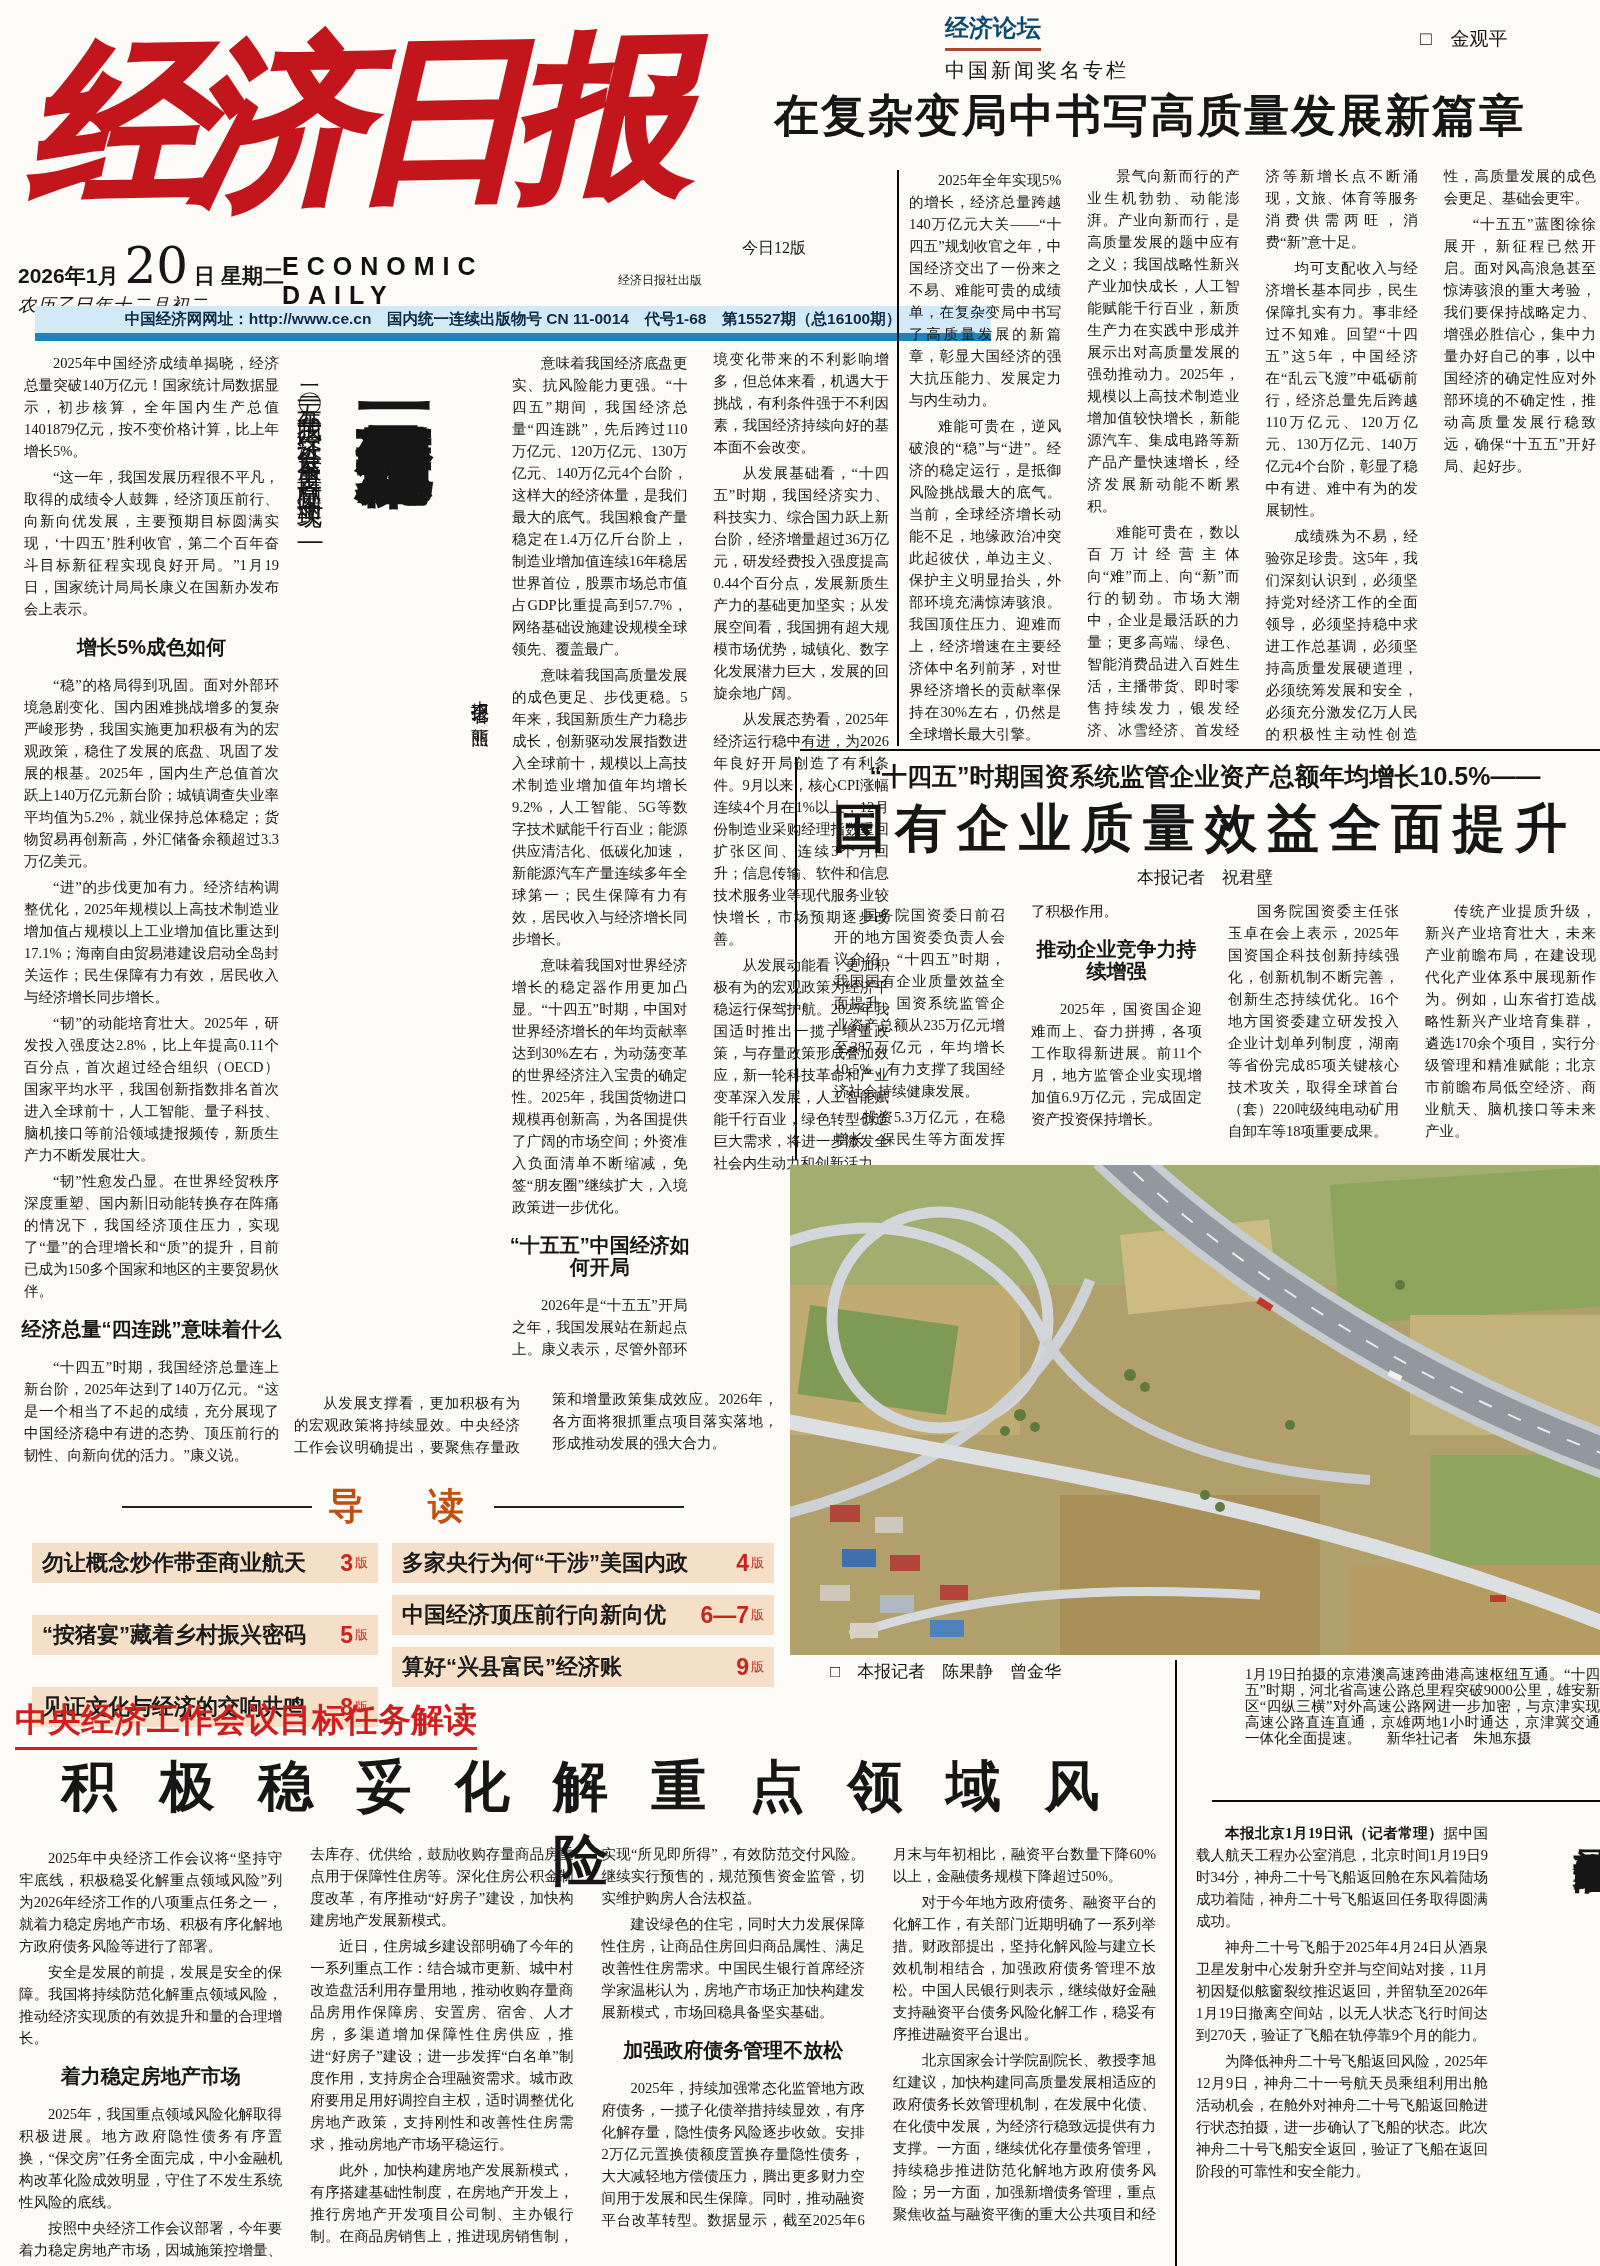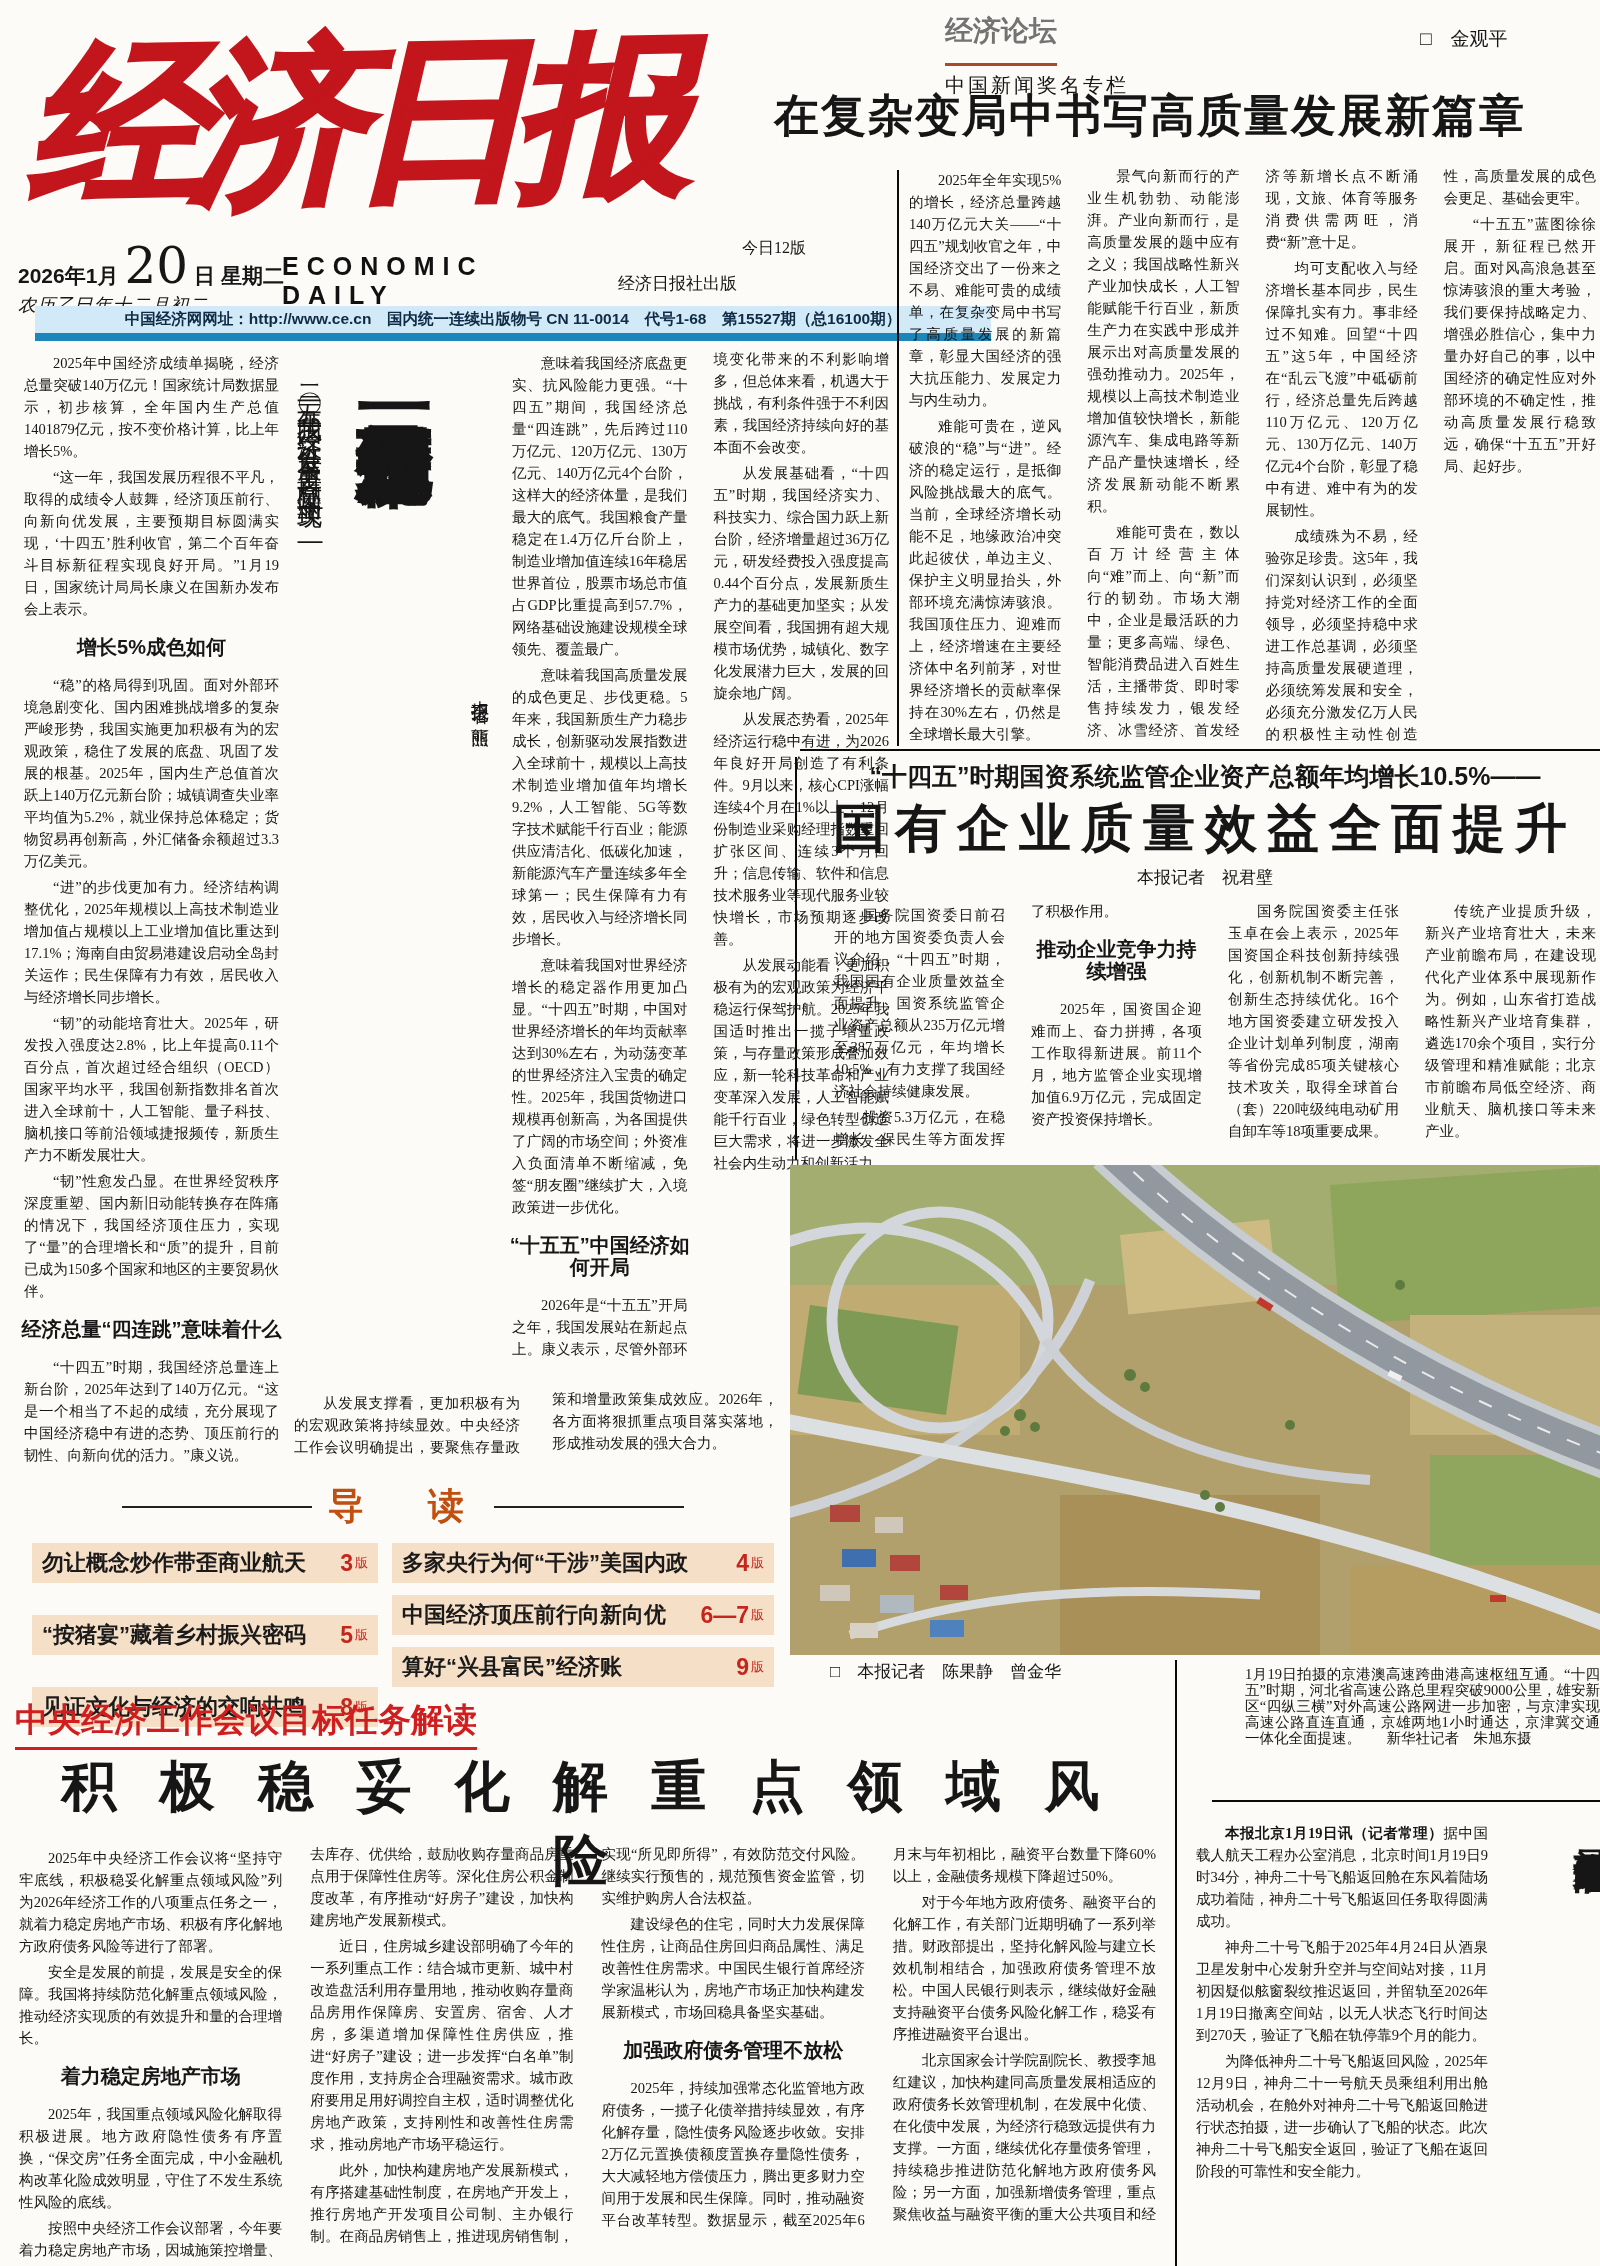--- a/index.html
+++ b/index.html
@@ -11,21 +11,21 @@
             font-weight:bold;font-style:italic;color:#c2151c;letter-spacing:-14px;
             -webkit-text-stroke:4px #c2151c;transform:rotate(-1deg);white-space:nowrap;}
   #dateblock{left:18px;top:244px;width:270px;}
   #dateline{display:flex;align-items:baseline;gap:6px;font-family:"Liberation Sans",sans-serif;}
   #dateline .sm{font-size:21px;font-weight:600;}
   #dateline .big{font-size:50px;font-weight:400;font-family:"DejaVu Serif",serif;line-height:44px;}
   #lunar{font-size:18px;font-style:italic;margin-top:3px;letter-spacing:1px;}
   #entitle{left:282px;top:252px;width:320px;font-family:"Liberation Sans",sans-serif;
            font-size:25px;letter-spacing:8px;font-weight:600;color:#111;}
   #today{left:742px;top:238px;font-size:16px;}
-  #publisher{left:618px;top:272px;font-size:17px;}
+  #publisher{left:618px;top:272px;font-size:12px;}
   #infobar{left:35px;top:306px;width:956px;height:27px;background:#d2eaf8;
            display:flex;align-items:center;justify-content:center;
            font-family:"Liberation Sans",sans-serif;font-size:15.5px;font-weight:700;color:#0e2b45;}
   #infobar:after{content:"";position:absolute;left:0;right:0;bottom:-8px;height:8px;background:#1c86bb;}
   
   .vrule{width:2px;background:#0a0a0a;}
   .hrule{height:2px;background:#0a0a0a;}
   #ruleA{left:897px;top:170px;height:576px;}
   #ruleB{left:800px;top:749px;width:800px;}
   #ruleC{left:795px;top:757px;height:403px;}
@@ -36,22 +36,22 @@
         font-size:14.5px;line-height:22px;}
   .c2{column-count:2;}
   .c4{column-count:4;}
   .para{margin:4px;text-indent:2em;}
   .sub-h{font-family:"Liberation Sans",sans-serif;font-weight:bold;font-size:20px;
          text-align:center;margin:16px 0;break-inside:avoid;text-indent:0;}
   .turn{display:block;text-align:right;font-style:italic;}
   .vert{writing-mode:vertical-rl;text-orientation:upright;}
   
   #forum-label-wrap{left:945px;top:12px;}
-  #forum-label{font-family:"Liberation Sans",sans-serif;font-size:28px;font-weight:bold;color:#737373;
-               display:inline-block;border-bottom:3px solid #aa4a2a;padding-bottom:13px;}
+  #forum-label{font-family:"Liberation Sans",sans-serif;font-size:24px;font-weight:bold;color:#0c4a6e;
+               display:inline-block;border-bottom:3px solid #aa4a2a;padding-bottom:4px;}
   #forum-sub{font-size:20px;letter-spacing:3px;margin-top:6px;}
   #forum-byline{left:1420px;top:26px;font-size:19px;}
   #forum-headline{left:700px;top:86px;width:900px;text-align:center;
         font-family:"Liberation Sans",sans-serif;font-size:45px;font-weight:900;letter-spacing:2px;}
   #forum-body{left:905px;top:165px;width:695px;height:580px;}
   
   #gdp-left{left:20px;top:348px;width:263px;height:1114px;}
   #gdp-kicker{left:294px;top:366px;height:1012px;font-family:"Liberation Sans",sans-serif;
               font-size:25px;letter-spacing:6px;font-weight:500;}
   #gdp-headline{left:344px;top:362px;height:1018px;font-family:"Liberation Sans",sans-serif;

